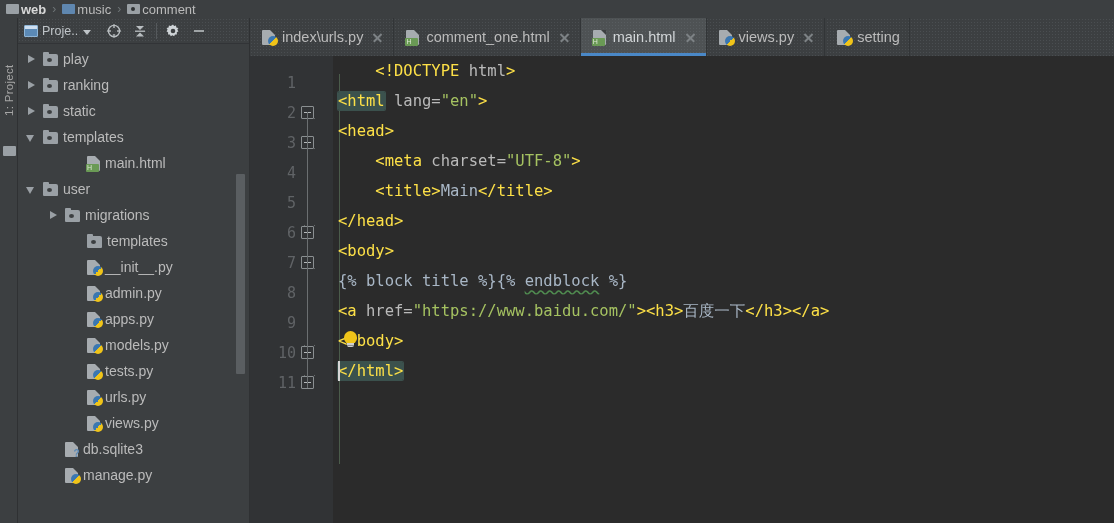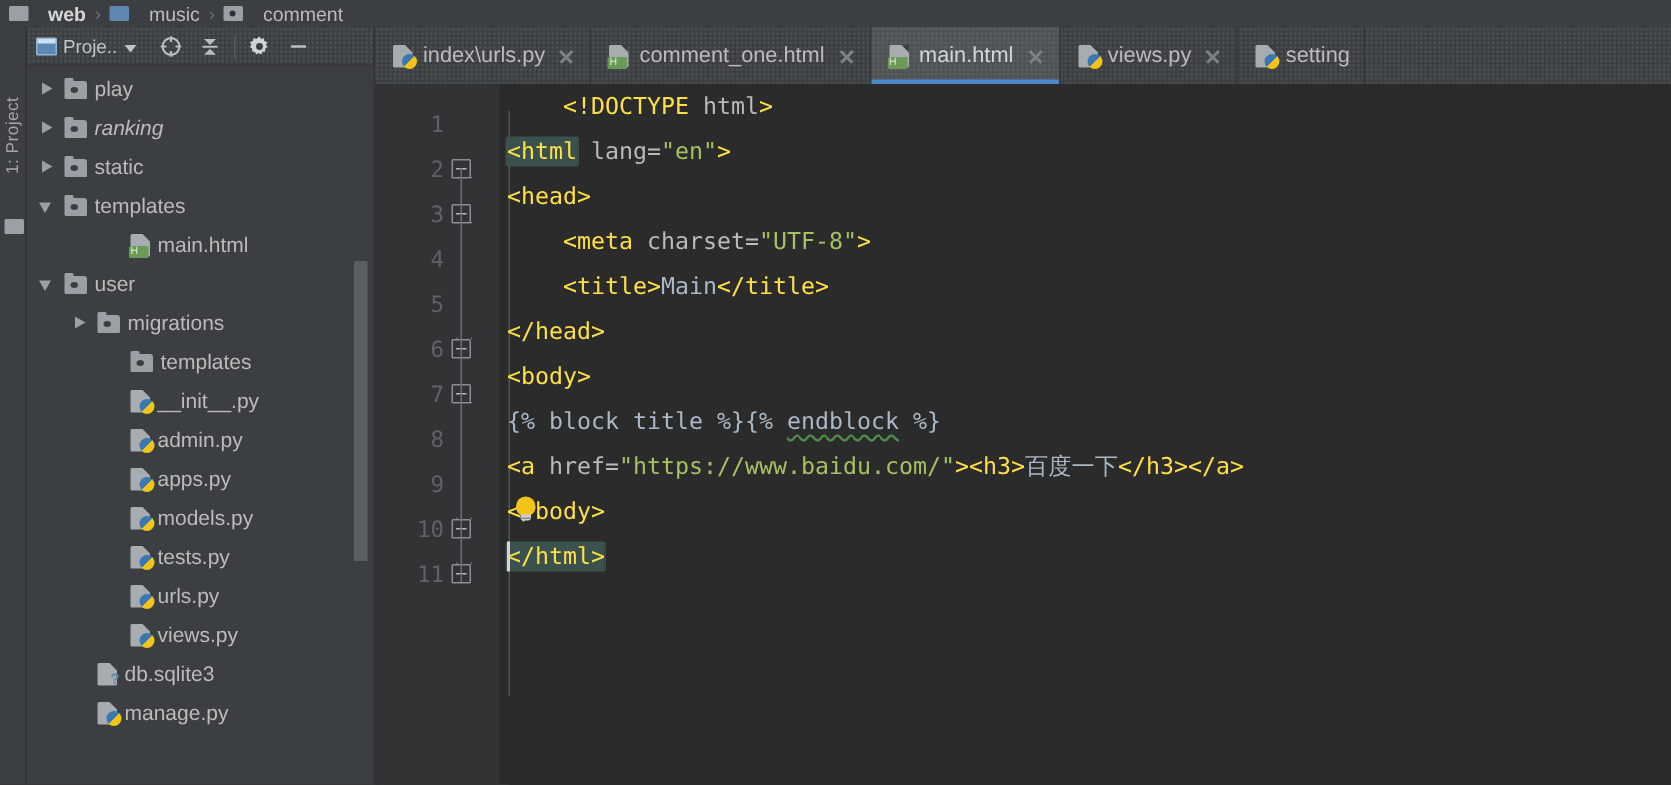--- a/index.html
+++ b/index.html
@@ -11,21 +11,21 @@
   }
   #app { position: relative; width: 1114px; height: 523px; }
 
   
   .breadcrumb {
     position: absolute; left: 0; top: 0; width: 1114px; height: 18px;
     background: #3c3f41; display: flex; align-items: center;
     padding-left: 6px; gap: 4px; font-size: 13px; color: #a9b7c6;
     overflow: hidden; white-space: nowrap;
   }
-  .bc-item { display: flex; align-items: center; gap: 13px; }
+  .bc-item { display: flex; align-items: center; gap: 2px; }
   .bc-label { font-size: 13px; color: #bbbbbb; }
   .bc-label.bold { font-weight: bold; color: #d8d8d8; }
   .bc-sep { color: #6e7477; font-size: 12px; padding: 0 2px; }
   .fold-ic {
     width: 13px; height: 10px; border-radius: 1px; display: inline-block;
     background: #8c9297; position: relative; flex: none;
   }
   .fold-ic.blue { background: #5f87b0; }
   .fold-ic.grey { background: #9aa0a5; }
   .fold-ic::after {
@@ -361,21 +361,21 @@
         </svg>
       </div>
     </div>
 
     <div class="tree" id="tree">
         <div class="node" style="padding-left: 6px;">
           <span class="arrow right"></span>
           <span class="ic ic-folder"></span>
           <span class="lbl">play</span>
         </div>
-        <div class="node" style="padding-left: 6px; font-style: italic;">
+        <div class="node" style="padding-left: 6px;">
           <span class="arrow right"></span>
           <span class="ic ic-folder"></span>
           <span class="lbl">ranking</span>
         </div>
         <div class="node" style="padding-left: 6px;">
           <span class="arrow right"></span>
           <span class="ic ic-folder"></span>
           <span class="lbl">static</span>
         </div>
         <div class="node" style="padding-left: 6px;">

